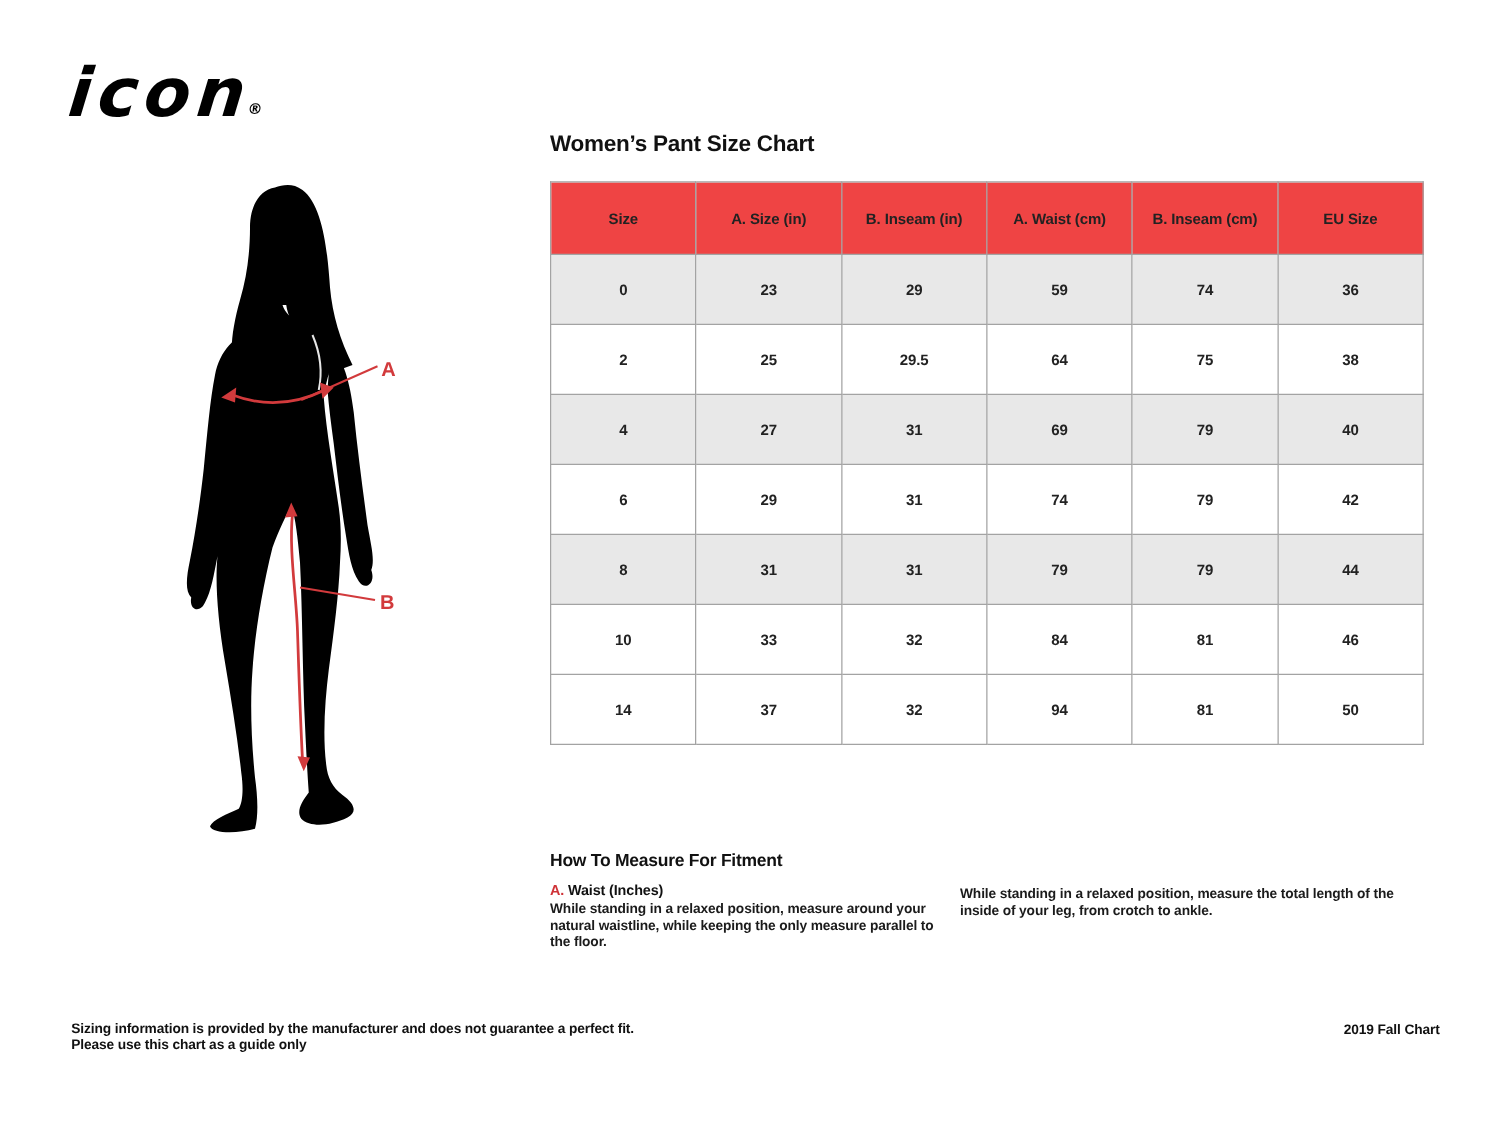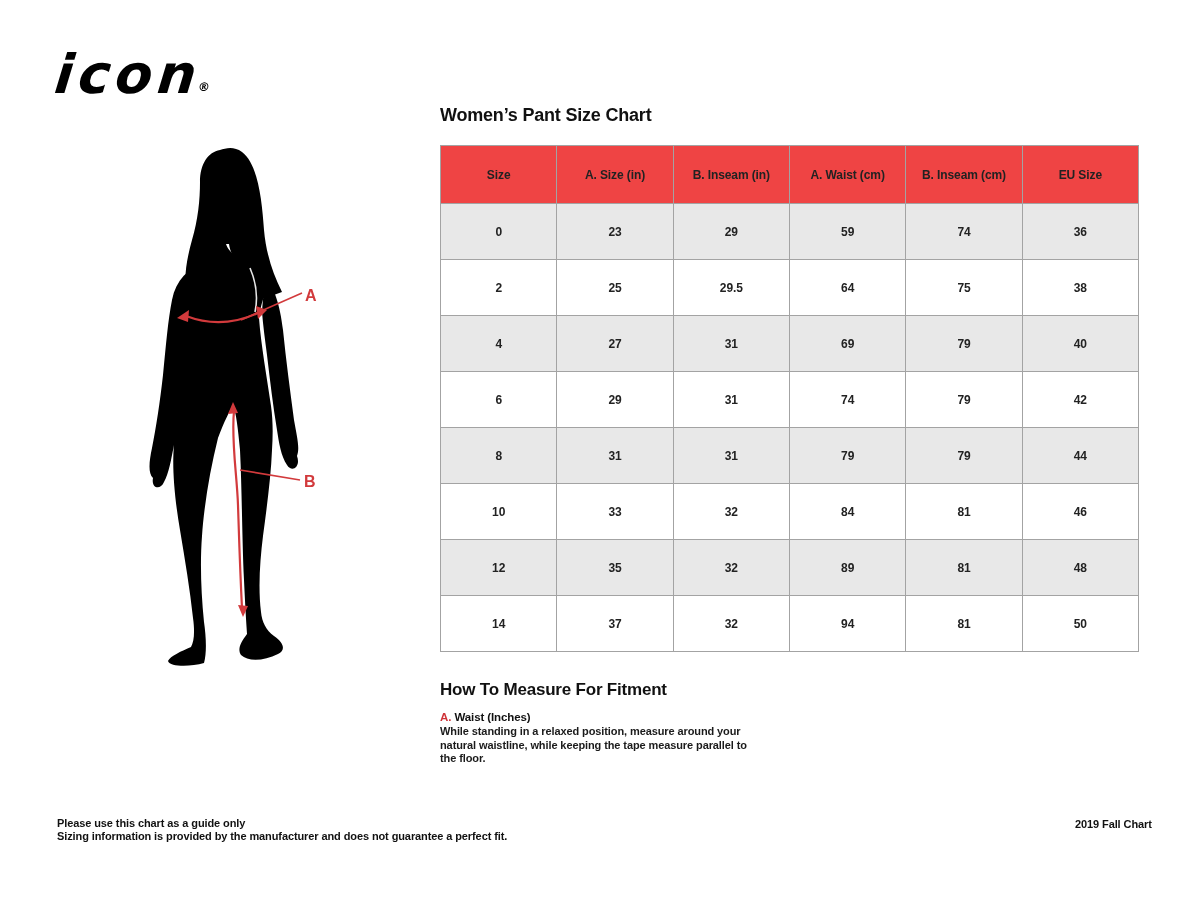--- a/index.html
+++ b/index.html
@@ -36,21 +36,21 @@
   .size-table th,.size-table td{
     border:1px solid #a3a3a3;text-align:center;vertical-align:middle;
     padding:0;letter-spacing:-0.1px;
   }
   .size-table th{height:57px;font-weight:bold;background:#ef4444;}
   .size-table td{height:55px;font-weight:bold;background:#ffffff;}
   .size-table tr.shade td{background:#e8e8e8;}
 
   
   .measure{position:absolute;left:440px;top:680px;width:700px;}
-  .measure-title{margin:0 0 11px 0;font-size:17px;font-weight:bold;letter-spacing:-0.2px;color:#111;}
+  .measure-title{margin:0 0 11px 0;font-size:14px;font-weight:bold;letter-spacing:-0.2px;color:#111;}
   .measure-cols{display:flex;justify-content:center;}
   .m-item p{margin:2px 0 0 0;font-size:11px;font-weight:bold;line-height:13.5px;letter-spacing:-0.1px;color:#1b1b1b;}
   .m-head{font-size:11.5px;font-weight:bold;letter-spacing:-0.1px;color:#111;}
   .m-letter{color:#cf3338;}
   .m-a{width:312px;margin-right:16px;}
   .m-b{width:372px;}
 
   
   .footer-left{
     position:absolute;left:57px;top:817px;
@@ -171,54 +171,47 @@
           <td>44</td>
         </tr>
         <tr>
           <td>10</td>
           <td>33</td>
           <td>32</td>
           <td>84</td>
           <td>81</td>
           <td>46</td>
         </tr>
-        <tr class="shade">
-          <td>12</td>
-          <td>35</td>
-          <td>32</td>
-          <td>89</td>
-          <td>81</td>
-          <td>48</td>
-        </tr>
         <tr>
           <td>14</td>
           <td>37</td>
           <td>32</td>
           <td>94</td>
           <td>81</td>
           <td>50</td>
         </tr>
       </tbody>
   </table>
 
   <div class="measure">
     <h2 class="measure-title">How To Measure For Fitment</h2>
     <div class="measure-cols">
       <div class="m-item m-a">
         <div class="m-head">
           <span class="m-letter">A.</span>
           <span>Waist (Inches)</span>
         </div>
-        <p>While standing in a relaxed position, measure around your natural waistline, while keeping the tape measure parallel to the floor.</p>
+        <p>While standing in a relaxed position, measure around your natural waistline, while keeping the only measure parallel to the floor.</p>
       </div>
       <div class="m-item m-b">
+        <p>While standing in a relaxed position, measure the total length of the inside of your leg, from crotch to ankle.</p>
       </div>
     </div>
   </div>
 
   <div class="footer-left">
+    <div>Sizing information is provided by the manufacturer and does not guarantee a perfect fit.</div>
     <div>Please use this chart as a guide only</div>
-    <div>Sizing information is provided by the manufacturer and does not guarantee a perfect fit.</div>
   </div>
 
   <div class="footer-right">2019 Fall Chart</div>
 
 </div>
 
 </body></html>

